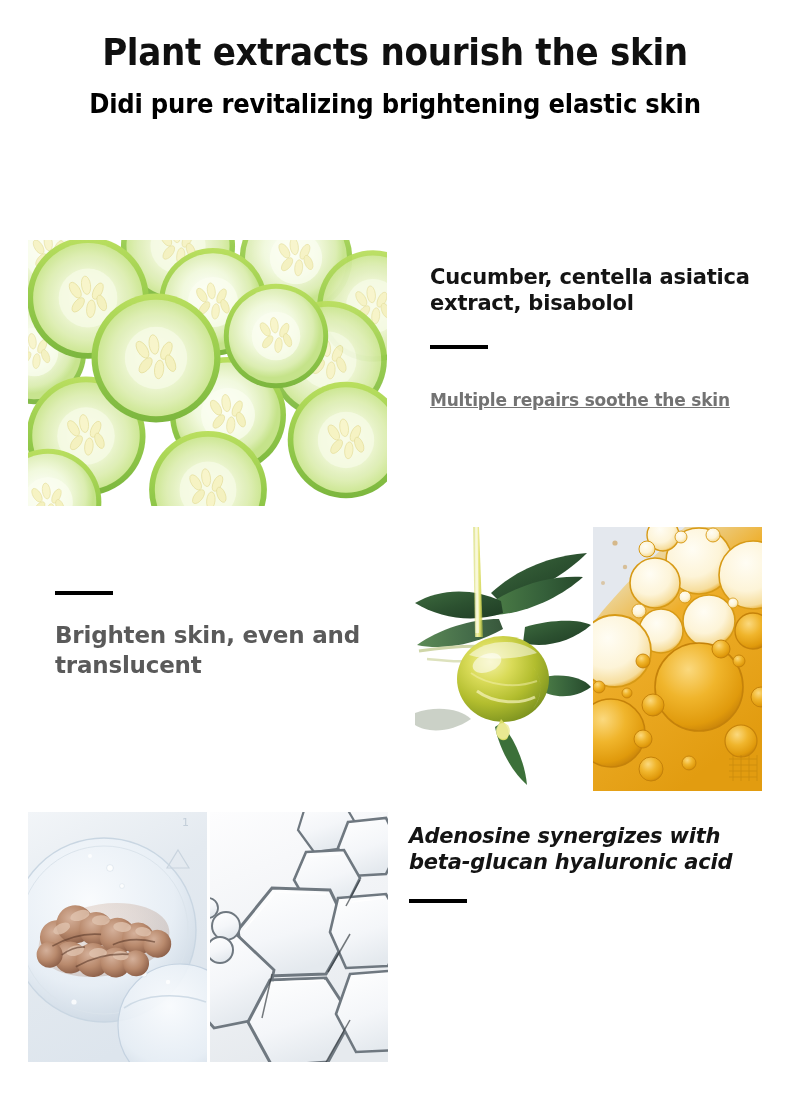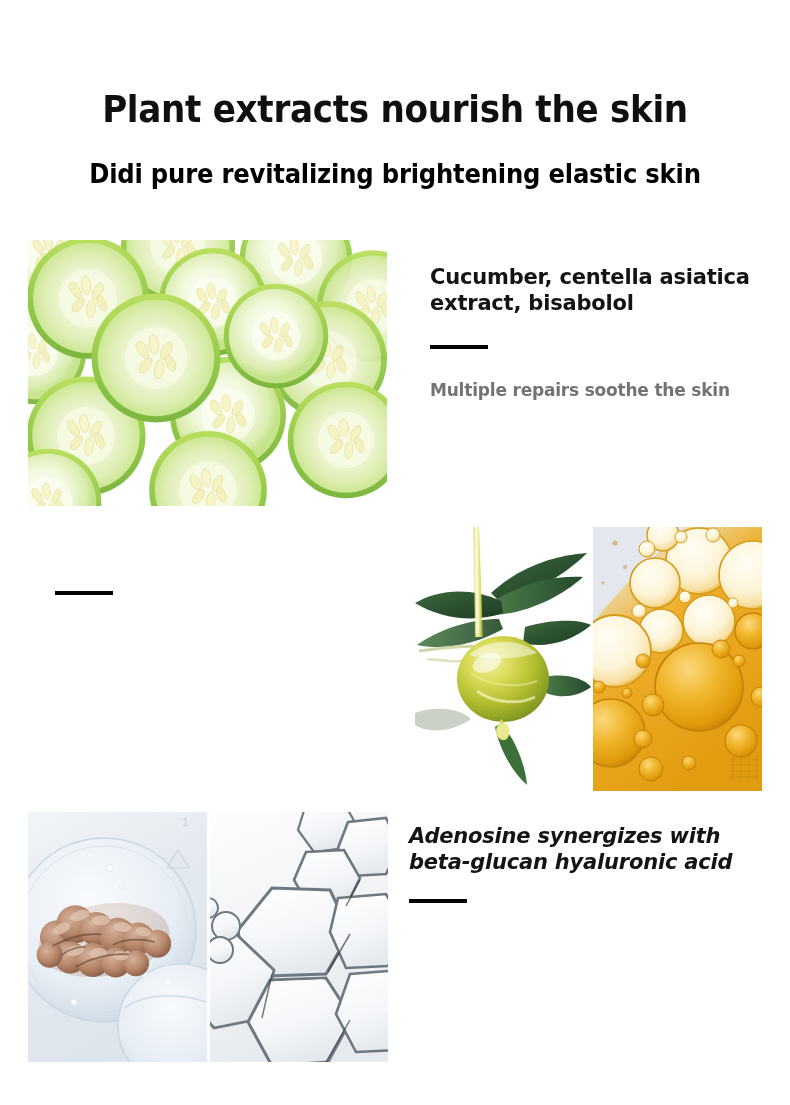--- a/index.html
+++ b/index.html
@@ -19,22 +19,22 @@
 
   
   .header {
     position: absolute;
     left: 0;
     top: 0;
     width: 790px;
     text-align: center;
   }
   .main-title {
-    margin: 13px;
-    padding-top: 74px;
+    margin: 0;
+    padding-top: 30px;
     font-size: 38px;
     line-height: 44px;
     font-weight: 700;
     letter-spacing: -0.3px;
     color: #101010;
     font-family: "DejaVu Sans Condensed", "Liberation Sans Narrow", "DejaVu Sans", sans-serif;
     font-stretch: condensed;
   }
   .sub-title {
     margin: 0;
@@ -77,21 +77,21 @@
     font-size: 17px;
     line-height: 23px;
     font-weight: 700;
     color: #737373;
     letter-spacing: -0.2px;
   }
 
   
   #block-cucumber { left: 430px; top: 264px; width: 350px; }
   #block-cucumber .rule { margin-top: 29px; }
-  #block-cucumber .sub  { margin-top: 30px; }
+  #block-cucumber .sub  { margin-top: 40px; text-decoration: underline; }
 
   
   #block-olive { left: 55px; top: 559px; width: 355px; }
   #block-olive .rule { margin-top: 32px; }
   #block-olive .sub  {
     margin-top: 25px;
     font-size: 23px;
     line-height: 30px;
     color: #5a5a5a;
   }
@@ -183,20 +183,21 @@
 </div>
 
 <div class="tblock" id="block-cucumber">
   <p class="head">Cucumber, centella asiatica extract, bisabolol</p>
   <div class="rule"></div>
   <p class="sub">Multiple repairs soothe the skin</p>
 </div>
 
 <div class="tblock" id="block-olive">
   <div class="rule"></div>
+  <p class="sub">Brighten skin, even and translucent</p>
 </div>
 
 <div class="pic" id="pic-olive">
   <svg viewBox="0 0 176 264" preserveAspectRatio="xMidYMid slice" aria-hidden="true">
     <defs>
       <linearGradient id="leafG" x1="0" y1="0" x2="1" y2="1">
         <stop offset="0%" stop-color="#3d6b3e"></stop>
         <stop offset="50%" stop-color="#2c5130"></stop>
         <stop offset="100%" stop-color="#1f3c24"></stop>
       </linearGradient>

